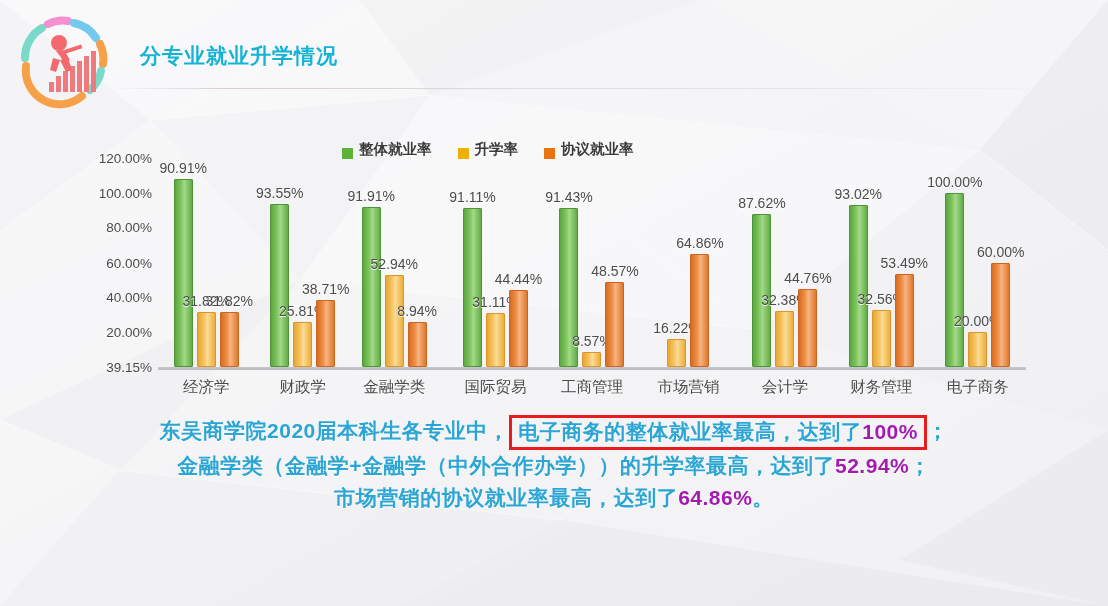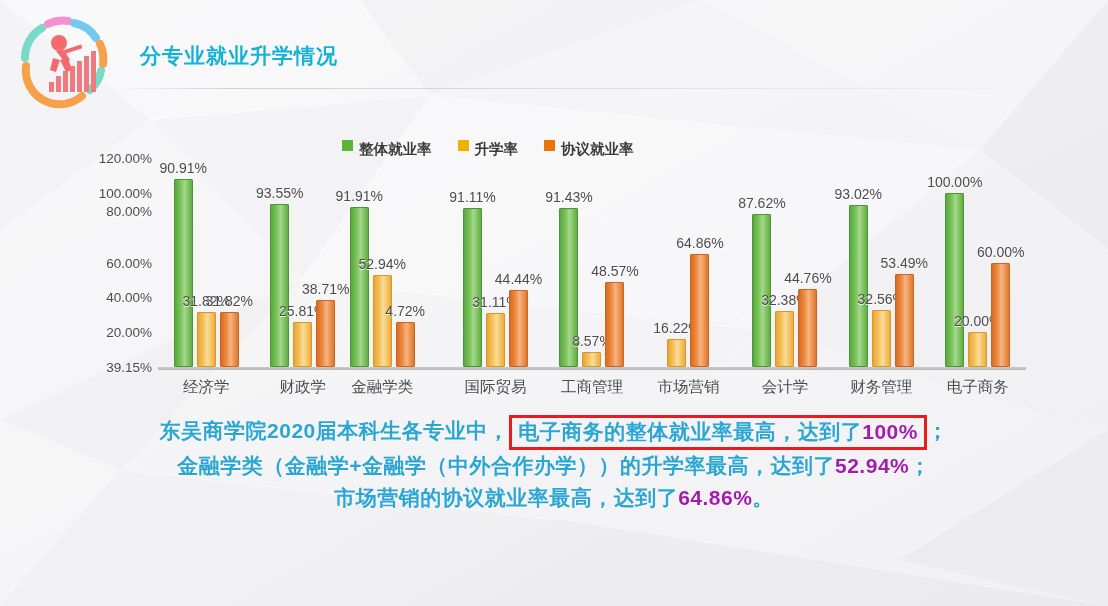--- a/index.html
+++ b/index.html
@@ -38,21 +38,21 @@
   #chart {
     position: absolute; left: 96px; top: 140px;
     width: 930px; height: 255px;
   }
   #legend {
     position: absolute; left: 246px; top: 0px;
     display: flex; gap: 26px; align-items: center;
     font-size: 14.5px; color: #3a3a3a; font-weight: bold;
     text-shadow: 0 1px 0 rgba(255,255,255,.8);
   }
-  .legend-item { display: flex; align-items: flex-start; gap: 6px; white-space: nowrap; }
+  .legend-item { display: flex; align-items: flex-end; gap: 6px; white-space: nowrap; }
   .legend-swatch { width: 11px; height: 11px; display: inline-block; }
   .ytick {
     position: absolute; right: 100%; margin-right: 6px;
     font-size: 13.5px; color: #4a4a4a; white-space: nowrap;
     transform: translateY(-50%);
     text-shadow: 0 1px 0 rgba(255,255,255,.85);
   }
   #axis-area {
     position: absolute; left: 62px; top: 18px; width: 868px; height: 212px;
   }
@@ -189,21 +189,21 @@
     <div class="legend-item">
       <span class="legend-swatch" style="background:#e8740c"></span>
       <span>协议就业率</span>
     </div>
   </div>
 
   <div id="axis-area">
     <div id="yticks">
         <div class="ytick" style="bottom: 212px; transform: translateY(50%);">120.00%</div>
         <div class="ytick" style="bottom: 177.167px; transform: translateY(50%);">100.00%</div>
-        <div class="ytick" style="bottom: 159px; transform: translateY(50%);">80.00%</div>
+        <div class="ytick" style="bottom: 143px; transform: translateY(50%);">80.00%</div>
         <div class="ytick" style="bottom: 107.5px; transform: translateY(50%);">60.00%</div>
         <div class="ytick" style="bottom: 72.6667px; transform: translateY(50%);">40.00%</div>
         <div class="ytick" style="bottom: 37.8333px; transform: translateY(50%);">20.00%</div>
         <div class="ytick" style="bottom: 3px; transform: translateY(50%);">39.15%</div>
       </div>
     <div id="groups">
         <div class="group" style="left: 0px; width: 96.4444px;">
           <div class="bar green" style="height: 188px;">
             <span class="bar-label">90.91%</span>
           </div>
@@ -220,29 +220,29 @@
             <span class="bar-label">93.55%</span>
           </div>
           <div class="bar yellow" style="height: 44.9524px;">
             <span class="bar-label">25.81%</span>
           </div>
           <div class="bar orange" style="height: 67.4199px;">
             <span class="bar-label">38.71%</span>
           </div>
           <div class="xlabel">财政学</div>
         </div>
-        <div class="group" style="left: 176px; width: 96.4444px;">
+        <div class="group" style="left: 188px; width: 96.4444px;">
           <div class="bar green" style="height: 160.077px;">
             <span class="bar-label">91.91%</span>
           </div>
           <div class="bar yellow" style="height: 92.2038px;">
             <span class="bar-label">52.94%</span>
           </div>
           <div class="bar orange" style="height: 44.8305px;">
-            <span class="bar-label">4.72%</span>
+            <span class="bar-label">8.94%</span>
           </div>
           <div class="xlabel">金融学类</div>
         </div>
         <div class="group" style="left: 289.333px; width: 96.4444px;">
           <div class="bar green" style="height: 158.683px;">
             <span class="bar-label">91.11%</span>
           </div>
           <div class="bar yellow" style="height: 54.1832px;">
             <span class="bar-label">31.11%</span>
           </div>

